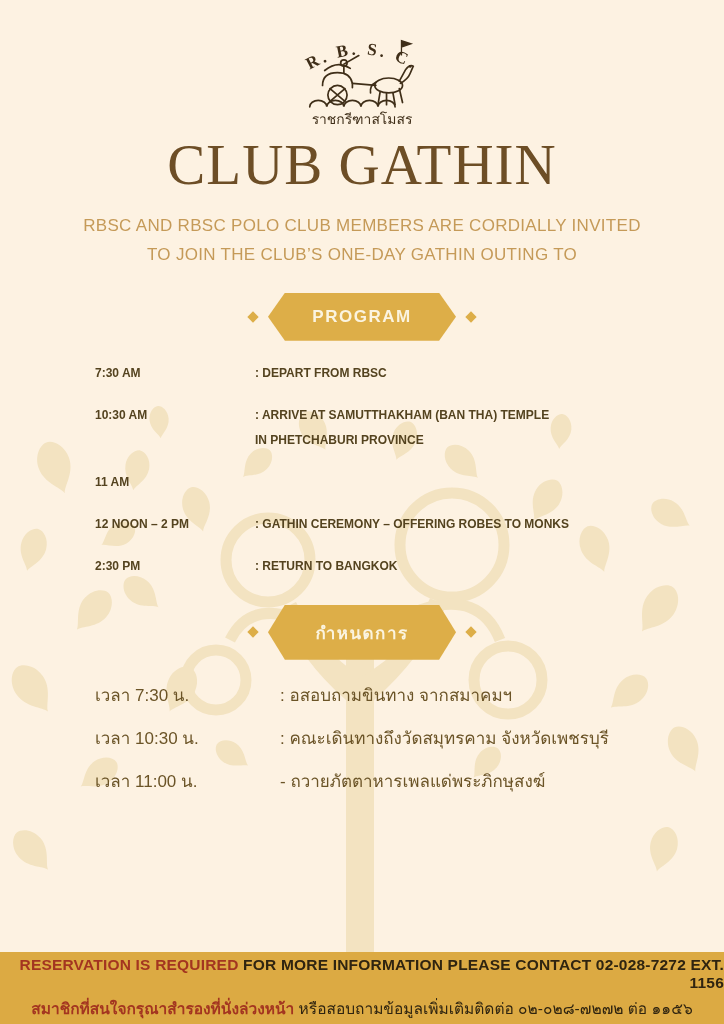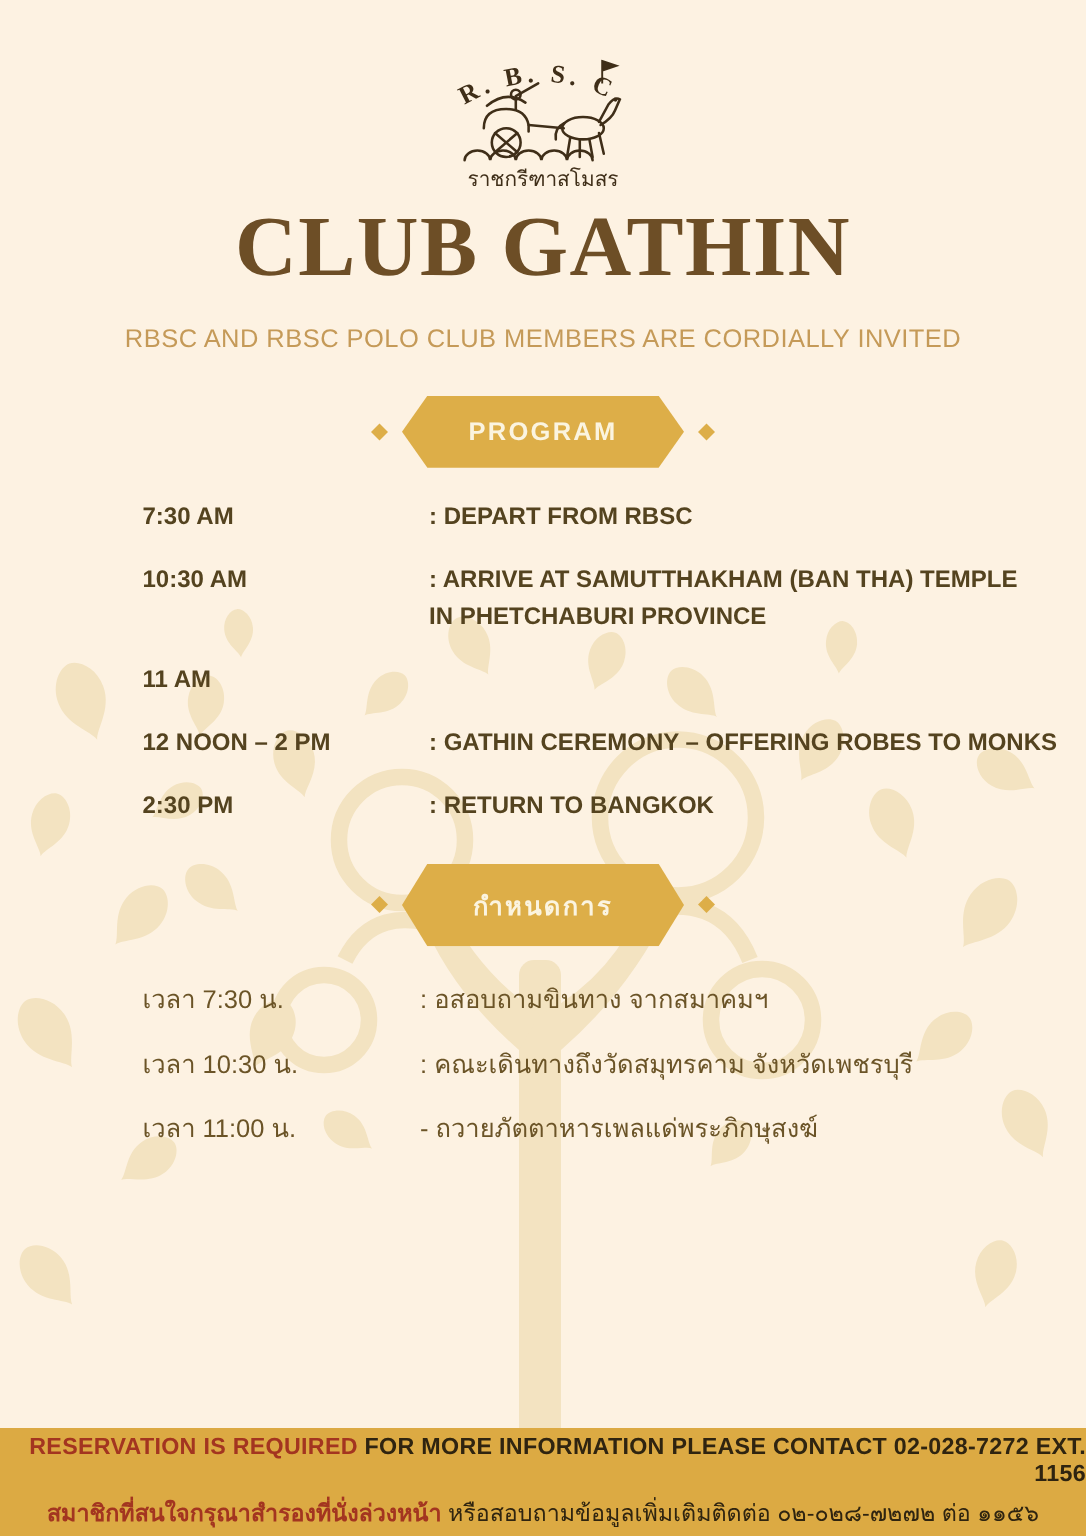--- a/index.html
+++ b/index.html
@@ -11,42 +11,42 @@
   .watermark{position:absolute;left:0;top:0;width:724px;height:1024px;z-index:0;pointer-events:none;}
   .content{position:relative;z-index:1;width:100%;height:100%;}
 
   
   .logo{width:160px;margin:30px auto 0;display:block;}
 
   
   .title{
     margin:6px 0 0;text-align:center;
     font-family:"Liberation Serif","DejaVu Serif",serif;
-    font-weight:700;font-size:57px;letter-spacing:1px;color:#6d4e26;line-height:1.1;
+    font-weight:400;font-size:57px;letter-spacing:1px;color:#6d4e26;line-height:1.1;
   }
 
   .invitation{margin-top:14px;text-align:center;color:#c59a58;font-size:17px;line-height:29px;letter-spacing:.3px;}
   .venue{margin-top:22px;text-align:center;color:#b0813c;font-weight:700;font-size:17.5px;line-height:29px;letter-spacing:.3px;white-space:pre-wrap;}
   .venue sup{font-size:.58em;vertical-align:super;line-height:0;}
 
   
   .banner-wrap{display:flex;align-items:center;justify-content:center;gap:11px;}
   .banner-wrap.en{margin-top:24px;}
   .banner-wrap.th{margin-top:26px;}
   .ribbon{
     background:#ddae48;color:#fbf4e0;font-weight:700;font-size:17px;letter-spacing:1.5px;
     padding:14px 34px;min-width:120px;text-align:center;
     clip-path:polygon(0 50%,9% 0,91% 0,100% 50%,91% 100%,9% 100%);
   }
   .diamond{width:8px;height:8px;background:#ddae48;transform:rotate(45deg);}
 
   
   .schedule{margin:20px 0 0 95px;color:#54431f;}
   .sched-row{display:flex;margin-bottom:17px;}
-  .schedule.en .sched-row{font-weight:700;font-size:16px;line-height:25px;gap:31px;}
+  .schedule.en .sched-row{font-weight:700;font-size:12px;line-height:25px;}
   .schedule.en .sched-time{width:160px;flex:0 0 160px;}
   .schedule.th{color:#6b5427;margin-top:22px;}
   .schedule.th .sched-row{font-weight:400;font-size:17px;line-height:27px;margin-bottom:16px;align-items:flex-end;}
   .schedule.th .sched-time{width:185px;flex:0 0 185px;}
   .sched-desc{flex:1;}
 
   
   .footer{
     position:absolute;left:0;bottom:0;width:100%;height:72px;background:#dcaa43;z-index:2;
     display:flex;flex-direction:column;align-items:center;justify-content:center;gap:4px;
@@ -132,20 +132,21 @@
         <path d="M88,49 q-6,3 -5,10"></path>
         <path d="M66,50 L88,52"></path>
       </g>
       <text x="75" y="88" text-anchor="middle" font-size="13" fill="#3f2e18">ราชกรีฑาสโมสร</text>
     </svg>
 
     <h1 class="title">CLUB GATHIN</h1>
 
     <div class="invitation">
       <div>RBSC AND RBSC POLO CLUB MEMBERS ARE CORDIALLY INVITED</div>
+      <div>TO JOIN THE CLUB’S ONE-DAY GATHIN OUTING TO</div>
     </div>
 
 
     <div class="banner-wrap en">
       <span class="diamond"></span>
       <div class="ribbon">PROGRAM</div>
       <span class="diamond"></span>
     </div>
 
     <div class="schedule en" id="program-en-rows">

